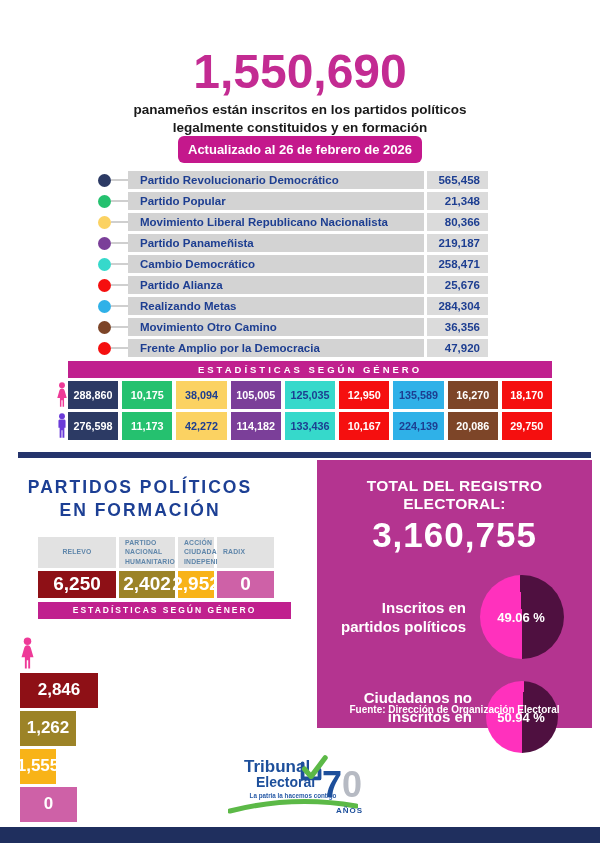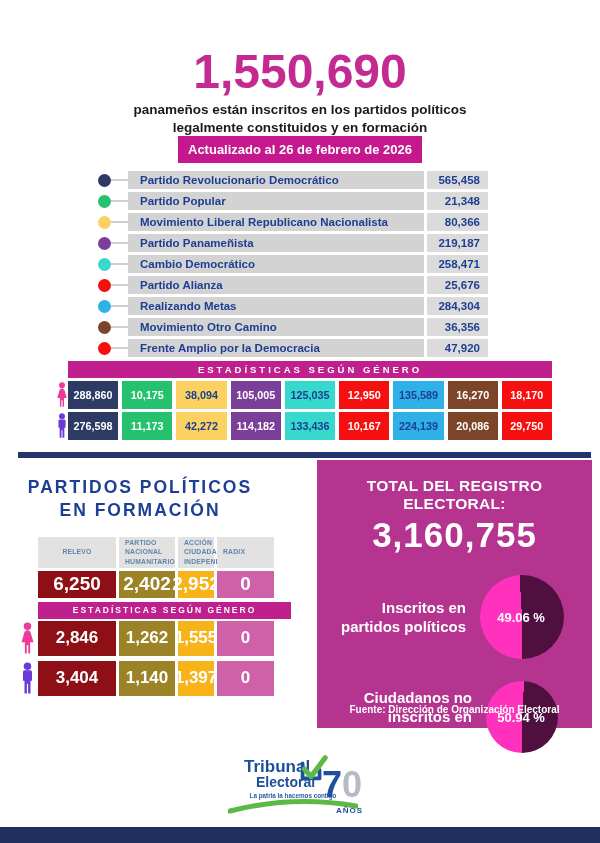--- a/index.html
+++ b/index.html
@@ -5,21 +5,21 @@
   html,body{margin:0;padding:0;background:#fff;}
   #canvas{position:relative;width:600px;height:843px;background:#ffffff;overflow:hidden;
           font-family:"Liberation Sans",sans-serif;}
 
   
   .big-number{position:absolute;top:44px;left:0;width:600px;text-align:center;
               font-size:48px;font-weight:800;color:#c32b92;letter-spacing:0px;}
   .subtitle{position:absolute;top:101px;left:0;width:600px;text-align:center;
             font-size:13.5px;font-weight:700;color:#1a1a1a;line-height:1.35;}
   .banner{position:absolute;top:136px;left:178px;width:244px;height:27px;background:#c4188c;
-          color:#fff;font-size:13px;font-weight:700;display:flex;align-items:center;justify-content:center;}
+          color:#fff;font-size:13px;font-weight:700;display:flex;align-items:center;justify-content:center;border-radius:6px;}
 
   
   .party-table{position:absolute;top:171px;left:95px;width:393px;}
   .prow{display:flex;align-items:center;height:18px;margin-bottom:3px;}
   .pdotcol{width:33px;height:100%;display:flex;align-items:center;}
   .pdot{width:13px;height:13px;border-radius:50%;margin-left:3px;}
   .pconn{flex:1;height:2px;background:#cfcfcf;}
   .pname{flex:1;height:100%;background:#d3d3d3;display:flex;align-items:center;
          padding-left:12px;color:#1d3e91;font-weight:700;font-size:11.5px;margin-right:3px;}
   .pval{width:53px;height:100%;background:#dbdbdb;display:flex;align-items:center;
@@ -53,21 +53,21 @@
   .fc1{width:78px}.fc2{width:56px}.fc3{width:36px}.fc4{width:57px}
   .fhead{margin-top:15px;}
   .fhcell{height:31px;background:#e2e2e2;color:#5f86aa;font-size:6.8px;font-weight:700;
           letter-spacing:.2px;display:flex;align-items:center;line-height:1.35;padding-left:6px;box-sizing:border-box;}
   .fhcell.center{justify-content:center;padding-left:0;}
   .ftotals{margin-top:3px;}
   .fvcell{height:27px;display:flex;align-items:center;justify-content:center;color:#fff;
           font-weight:800;font-size:19px;}
   .fbar{margin-left:18px;margin-top:4px;height:17px;width:253px;background:#c0208e;color:#fff;
         display:flex;align-items:center;justify-content:center;font-size:8.5px;font-weight:700;letter-spacing:2px;}
-  .fgender{margin-top:2px;}
+  .fgender{margin-top:18px;flex-direction:column;}
   .fgicon{width:15px;display:flex;align-items:center;justify-content:center;}
   .fgcell{height:35px;display:flex;align-items:center;justify-content:center;color:#fff;
           font-weight:800;font-size:17px;}
   .f0{background:#8e1016}.f1{background:#9c8327}.f2{background:#f8b318}.f3{background:#ce61a7}
   .mb5{margin-bottom:5px}
 
   
   .registry{position:absolute;top:460px;left:317px;width:275px;height:268px;background:#b43490;color:#fff;}
   .rtitle{margin-top:17px;text-align:center;font-size:15.5px;font-weight:800;letter-spacing:.3px;}
   .rtotal{margin-top:2px;text-align:center;font-size:35px;font-weight:800;letter-spacing:1px;}

